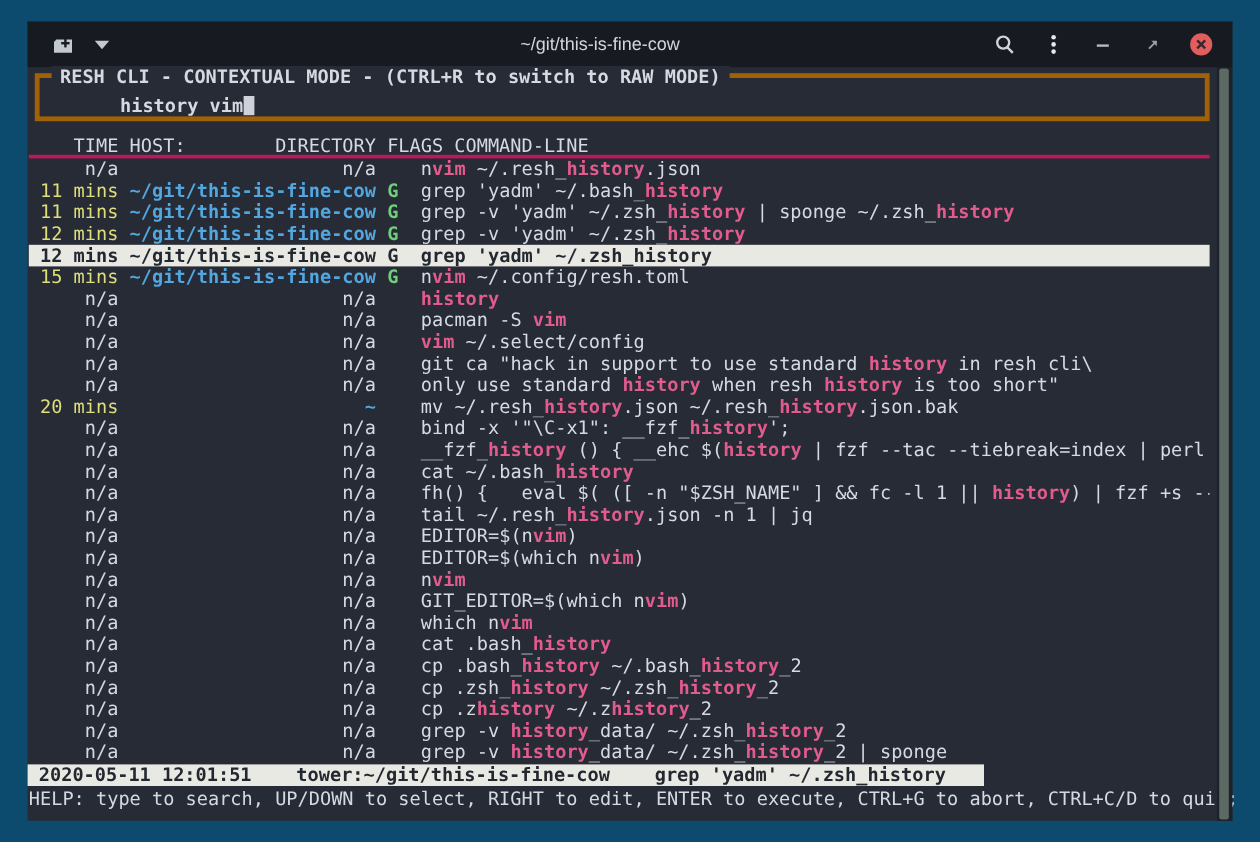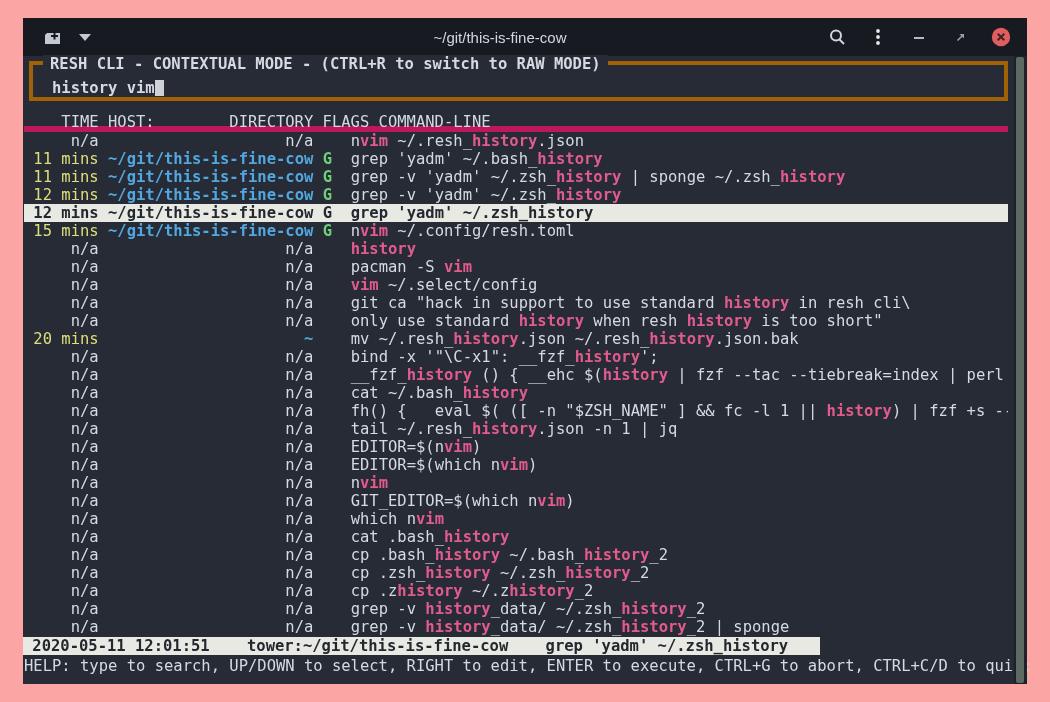--- a/index.html
+++ b/index.html
@@ -1,17 +1,17 @@
 <!DOCTYPE html>
 <html><head>
 <meta charset="utf-8">
 <style>
   * { box-sizing: border-box; }
   html,body { margin:0; padding:0; background:#000; width:1050px; height:702px; overflow:hidden; }
-  .stage { position:relative; width:1050px; height:702px; background:#fca5a5; }
+  .stage { position:relative; width:1050px; height:702px; background:#0c4a6e; }
   .window { position:absolute; left:23px; top:18px; width:1004px; height:666px; background:#272b35; }
 
   
   .titlebar { position:absolute; left:0; top:0; width:100%; height:38px; background:#171b21;
               display:flex; align-items:center; font-family:"Liberation Sans",sans-serif;
               font-size:15px; color:#d3d7dd; }
   .tb-left { display:flex; align-items:center; gap:12px; padding-left:20px; width:180px; }
   .tb-title { flex:1; text-align:center; white-space:nowrap; overflow:hidden; }
   .tb-right { display:flex; align-items:center; gap:21px; padding-right:16px; width:230px; justify-content:flex-end; }
   .tb-btn { display:flex; align-items:center; justify-content:center; width:20px; height:20px; cursor:default; }
@@ -22,26 +22,26 @@
   .content { position:absolute; left:0; top:38px; width:100%; height:628px;
              font-family:"DejaVu Sans Mono","Liberation Mono",monospace;
              font-size:15.5px; line-height:18px; color:#d5dae2; }
   .pre { white-space:pre; }
 
   
   .resh-box { position:relative; margin:5px 0 0 6px; width:979px; height:40px;
               border:4px solid #a16207;font-weight:bold; }
   .resh-box-title { position:absolute; top:-10px; left:10px; background:#272b35; padding:0 7px;
                     color:#d5dae2; white-space:pre; }
-  .resh-input { padding:14px 0 0 19px; white-space:pre; }
+  .resh-input { padding:14px 0 0 19px; white-space:pre;margin-left:48px; }
   .cursor { display:inline-block; width:9px; height:16px; background:#ced2d8; vertical-align:-3px; }
 
   
   .table { margin-top:12px; margin-left:1px; }
-  .thead { width:984px; border-bottom:6px solid #be185d; white-space:pre; height:19px; }
+  .thead { width:984px; border-bottom:3px solid #be185d; white-space:pre; height:19px; }
   .row { width:984px; height:18px; white-space:pre; overflow:hidden; }
   .c-time { color:#dede7a; }
   .c-dir  { color:#52a7e0; font-weight:bold; }
   .c-flag { color:#6fcf7a; font-weight:bold; }
   .c-na   { color:#d5dae2; font-weight:normal; }
   .c-hl   { color:#e25b8d; font-weight:bold; }
   .row.selected { background:#e9e9e3; }
   .row.selected span { color:#23272f !important; font-weight:bold !important; }
 
   

